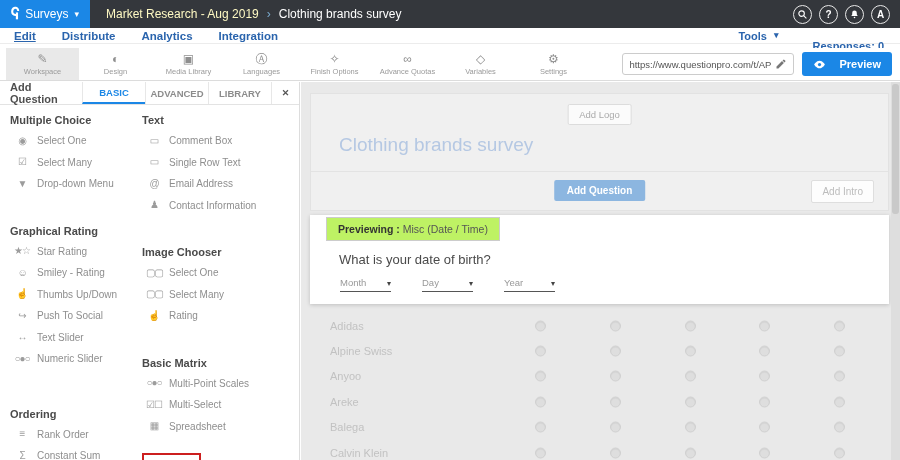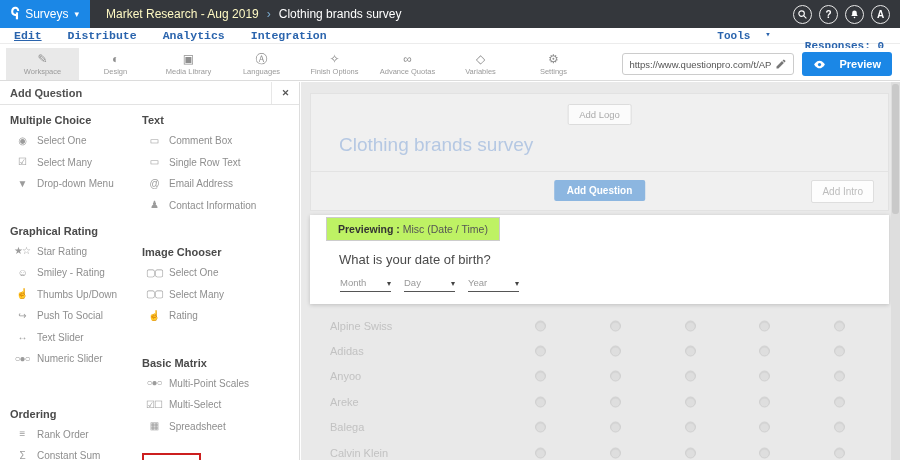--- a/index.html
+++ b/index.html
@@ -15,26 +15,26 @@
   .caret { font-size:9px; line-height:1; }
   .breadcrumb { display:flex; align-items:center; gap:8px; margin-left:16px; font-size:12px; }
   .crumb-link { color:#fef9c3; cursor:pointer; }
   .crumb-sep { color:#79a9cc; font-size:12px; }
   .crumb-current { color:#ffffff; }
   .top-actions { margin-left:auto; display:flex; align-items:center; gap:7px; padding-right:10px; }
   .circle-btn { width:19px; height:19px; border:1.5px solid #e8e8e8; border-radius:50%; display:flex; align-items:center; justify-content:center; color:#fff; font-size:10px; font-weight:bold; cursor:pointer; }
   .upgrade-btn { height:20px; background:#f7a41f; border-radius:10px; color:#fff; font-size:10px; font-weight:bold; display:flex; align-items:center; padding:0 13px; cursor:pointer; }
 
   
-  .subnav { position:absolute; top:28px; left:0; right:0; height:16px; background:#fff; border-bottom:1px solid #ececec; display:flex; align-items:center; padding:0 16px 0 14px;font-family:Liberation Mono, monospace; }
+  .subnav { position:absolute; top:28px; left:0; right:0; height:16px; background:#fff; border-bottom:1px solid #ececec; display:flex; align-items:center; padding:0 16px 0 14px; }
   .nav-items { display:flex; gap:26px; }
   .nav-item { font-size:11.5px; font-weight:bold; color:#2a64ad; cursor:pointer; }
   .nav-item.active { text-decoration:underline; }
   .subnav-right { margin-left:auto; display:flex; align-items:center; gap:34px; }
-  .tools-menu { font-size:11px; font-weight:bold; color:#2a64ad; cursor:pointer; display:flex; align-items:center; gap:15px; }
+  .tools-menu { font-size:11px; font-weight:bold; color:#2a64ad; cursor:pointer; display:flex; align-items:center; gap:7px; }
   .tools-menu .caret { color:#2a64ad; }
   .responses-count { font-size:11px; font-weight:bold; color:#2a64ad; cursor:pointer;margin-top:20px; }
 
   
   .toolbar { position:absolute; top:48px; left:0; right:0; height:33px; background:#fff; border-bottom:1px solid #dcdcdc; display:flex; align-items:stretch; padding-left:6px; }
   .tools-strip { display:flex; }
   .tool { width:73px; display:flex; flex-direction:column; align-items:center; justify-content:center; gap:2px; cursor:pointer; }
   .tool.active { background:#e9e9e9; }
   .tool-icon { font-size:12px; color:#8f8f8f; line-height:1; }
   .tool-label { font-size:7.5px; color:#9a9a9a; white-space:nowrap; }
@@ -75,21 +75,21 @@
   .add-logo-btn { position:absolute; left:50%; transform:translateX(-50%); top:10px; background:#fbfbfb; border:1px solid #dcdcdc; border-radius:2px; color:#aaa; font-size:9.5px; padding:4px 11px; cursor:pointer; }
   .survey-title { position:absolute; left:28px; top:40px; font-size:19px; color:#b5c8e3; cursor:text; }
   .card-divider { position:absolute; left:0; right:0; top:77px; border-top:1px solid #e3e3e3; }
   .add-question-btn { position:absolute; left:50%; transform:translateX(-50%); top:86px; background:#8cb6e0; border-radius:2px; color:#fff; font-size:10px; font-weight:bold; padding:5px 13px; cursor:pointer; }
   .add-intro-btn { position:absolute; right:14px; top:86px; background:#fdfdfd; border:1px solid #dedede; border-radius:2px; color:#bcbcbc; font-size:10px; padding:5px 10px; cursor:pointer; }
 
   .preview-card { position:absolute; left:9px; top:133px; width:579px; height:89px; background:#fff; box-shadow:0 1px 4px rgba(0,0,0,.18); }
   .preview-tab { position:absolute; top:2px; left:16px; background:#bef264; border:1px solid #ccc; padding:5px 11px; font-size:10.5px; color:#555; white-space:nowrap; }
   .preview-tab b { color:#333; }
   .question-text { position:absolute; left:29px; top:37px; font-size:13px; color:#4a4a4a; }
-  .date-row { position:absolute; left:30px; top:62px; display:flex; gap:13px; }
+  .date-row { position:absolute; left:30px; top:62px; display:flex; gap:31px; }
   .date-select { width:51px; border-bottom:1px solid #555; display:flex; align-items:flex-end; justify-content:space-between; padding-bottom:3px; cursor:pointer; }
   .date-select .date-label { font-size:9.5px; color:#999; }
   .date-select .caret { color:#444; font-size:8px; }
 
   .matrix { position:absolute; left:9px; top:231px; right:14px; }
   .matrix-row { position:relative; height:25.4px; }
   .matrix-label { position:absolute; left:20px; top:50%; transform:translateY(-50%); font-size:11px; color:#c2c2c2; }
   .radio { position:absolute; top:50%; transform:translateY(-50%); width:11px; height:11px; border-radius:50%; background:#dedede; border:1px solid #d0d0d0; box-shadow:inset 0 1px 1px rgba(0,0,0,.06); cursor:pointer; }
   .radio:nth-of-type(2) { left:225px; } .radio:nth-of-type(3) { left:300px; }
   .radio:nth-of-type(4) { left:375px; } .radio:nth-of-type(5) { left:449px; }
@@ -207,20 +207,28 @@
             <circle cx="12" cy="12" r="3" fill="#1b87e6"></circle>
           </svg>
         <span>Preview</span>
       </div>
     </div>
   </div>
 
   <div class="left-panel">
     <div class="panel-header">
       <span class="panel-title">Add Question</span>
+      <div style="display:flex">
+
+          <span class="panel-tab active">BASIC</span>
+
+          <span class="panel-tab">ADVANCED</span>
+
+          <span class="panel-tab">LIBRARY</span>
+        </div>
       <span class="panel-close">✕</span>
     </div>
 
     <div class="qt-col qt-col1">
       <div class="qt-section">
         <div class="qt-title">Multiple Choice</div>
         <div>
           <div class="qt-item">
             <span class="qt-icon">◉</span>
             <span class="qt-label">Select One</span>
@@ -401,30 +409,30 @@
           <span class="date-select">
             <span class="date-label">Year</span>
             <span class="caret">▾</span>
           </span>
         </div>
     </div>
 
     <div class="matrix">
 
         <div class="matrix-row">
+          <span class="matrix-label">Adidas</span>
+          <span class="radio"></span>
+          <span class="radio"></span>
+          <span class="radio"></span>
+          <span class="radio"></span>
+          <span class="radio"></span>
+        </div>
+
+        <div class="matrix-row">
           <span class="matrix-label">Alpine Swiss</span>
-          <span class="radio"></span>
-          <span class="radio"></span>
-          <span class="radio"></span>
-          <span class="radio"></span>
-          <span class="radio"></span>
-        </div>
-
-        <div class="matrix-row">
-          <span class="matrix-label">Adidas</span>
           <span class="radio"></span>
           <span class="radio"></span>
           <span class="radio"></span>
           <span class="radio"></span>
           <span class="radio"></span>
         </div>
 
         <div class="matrix-row">
           <span class="matrix-label">Anyoo</span>
           <span class="radio"></span>

